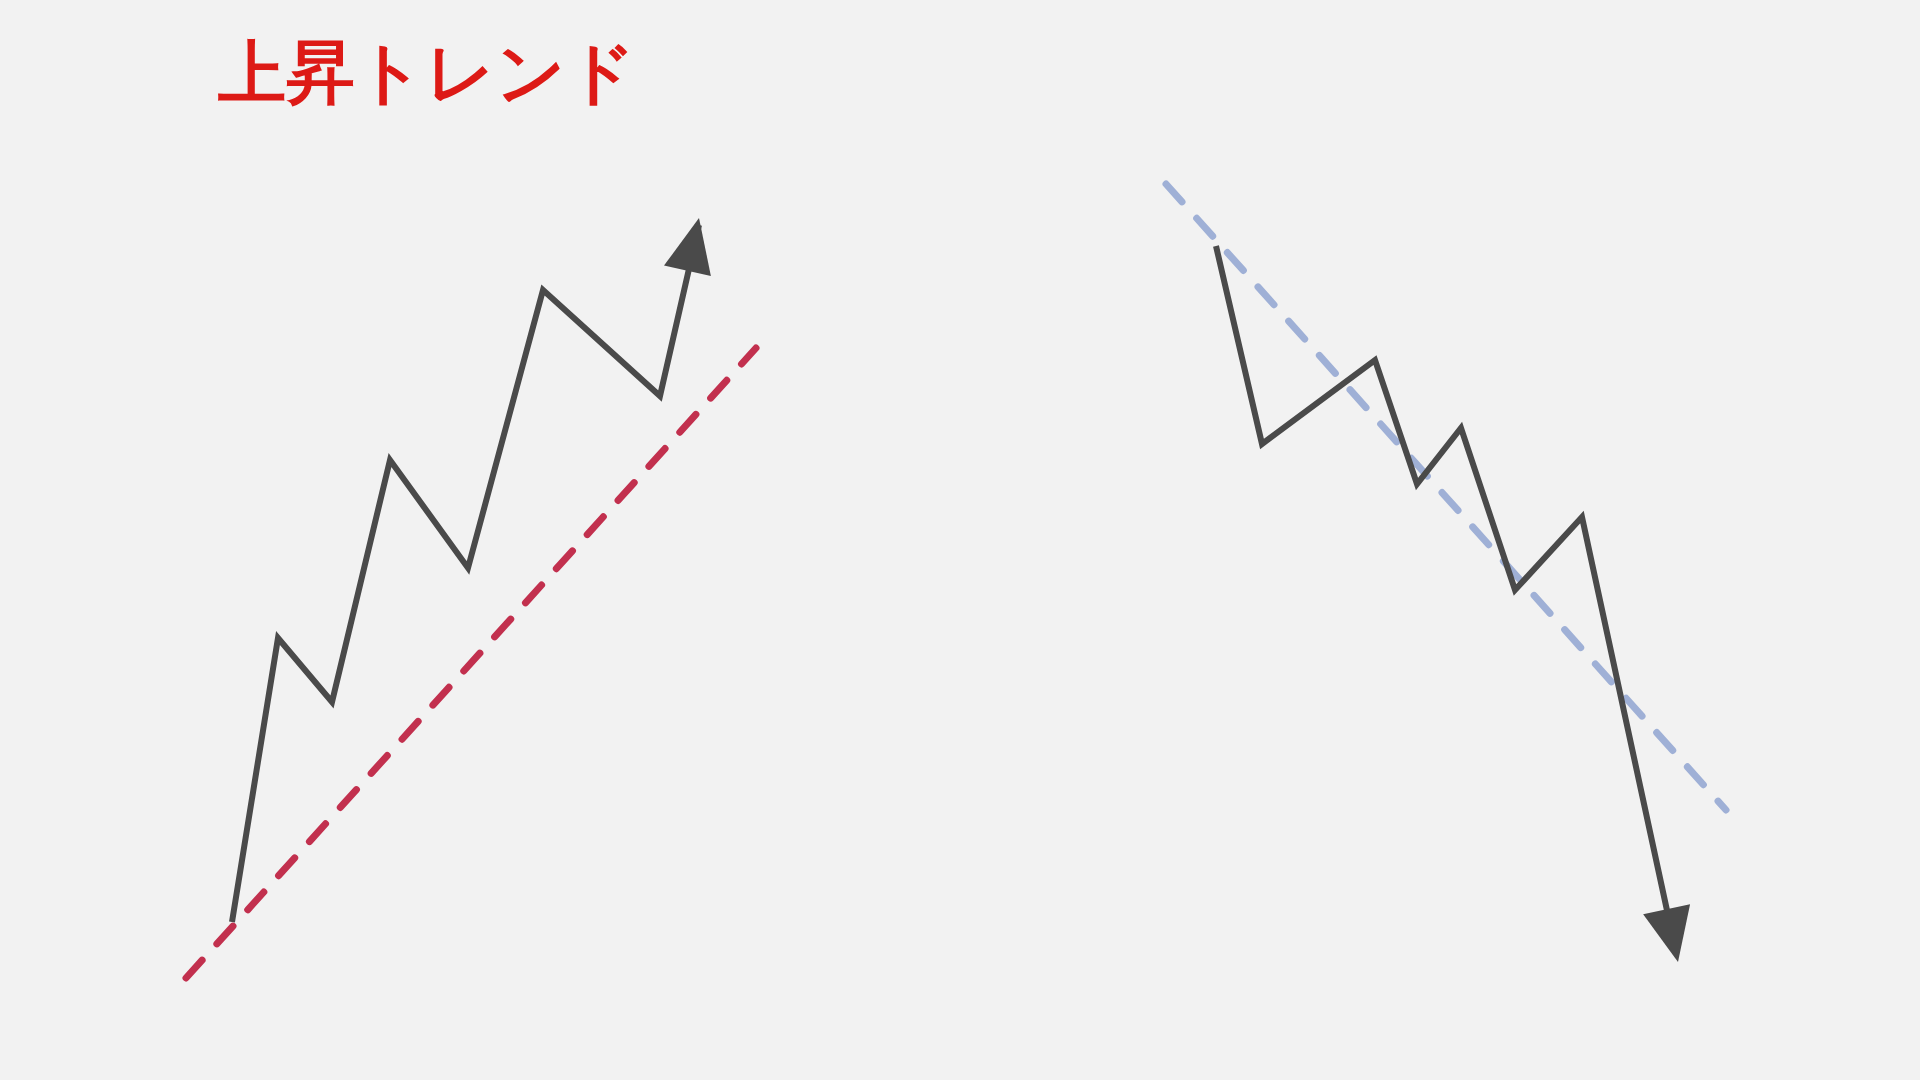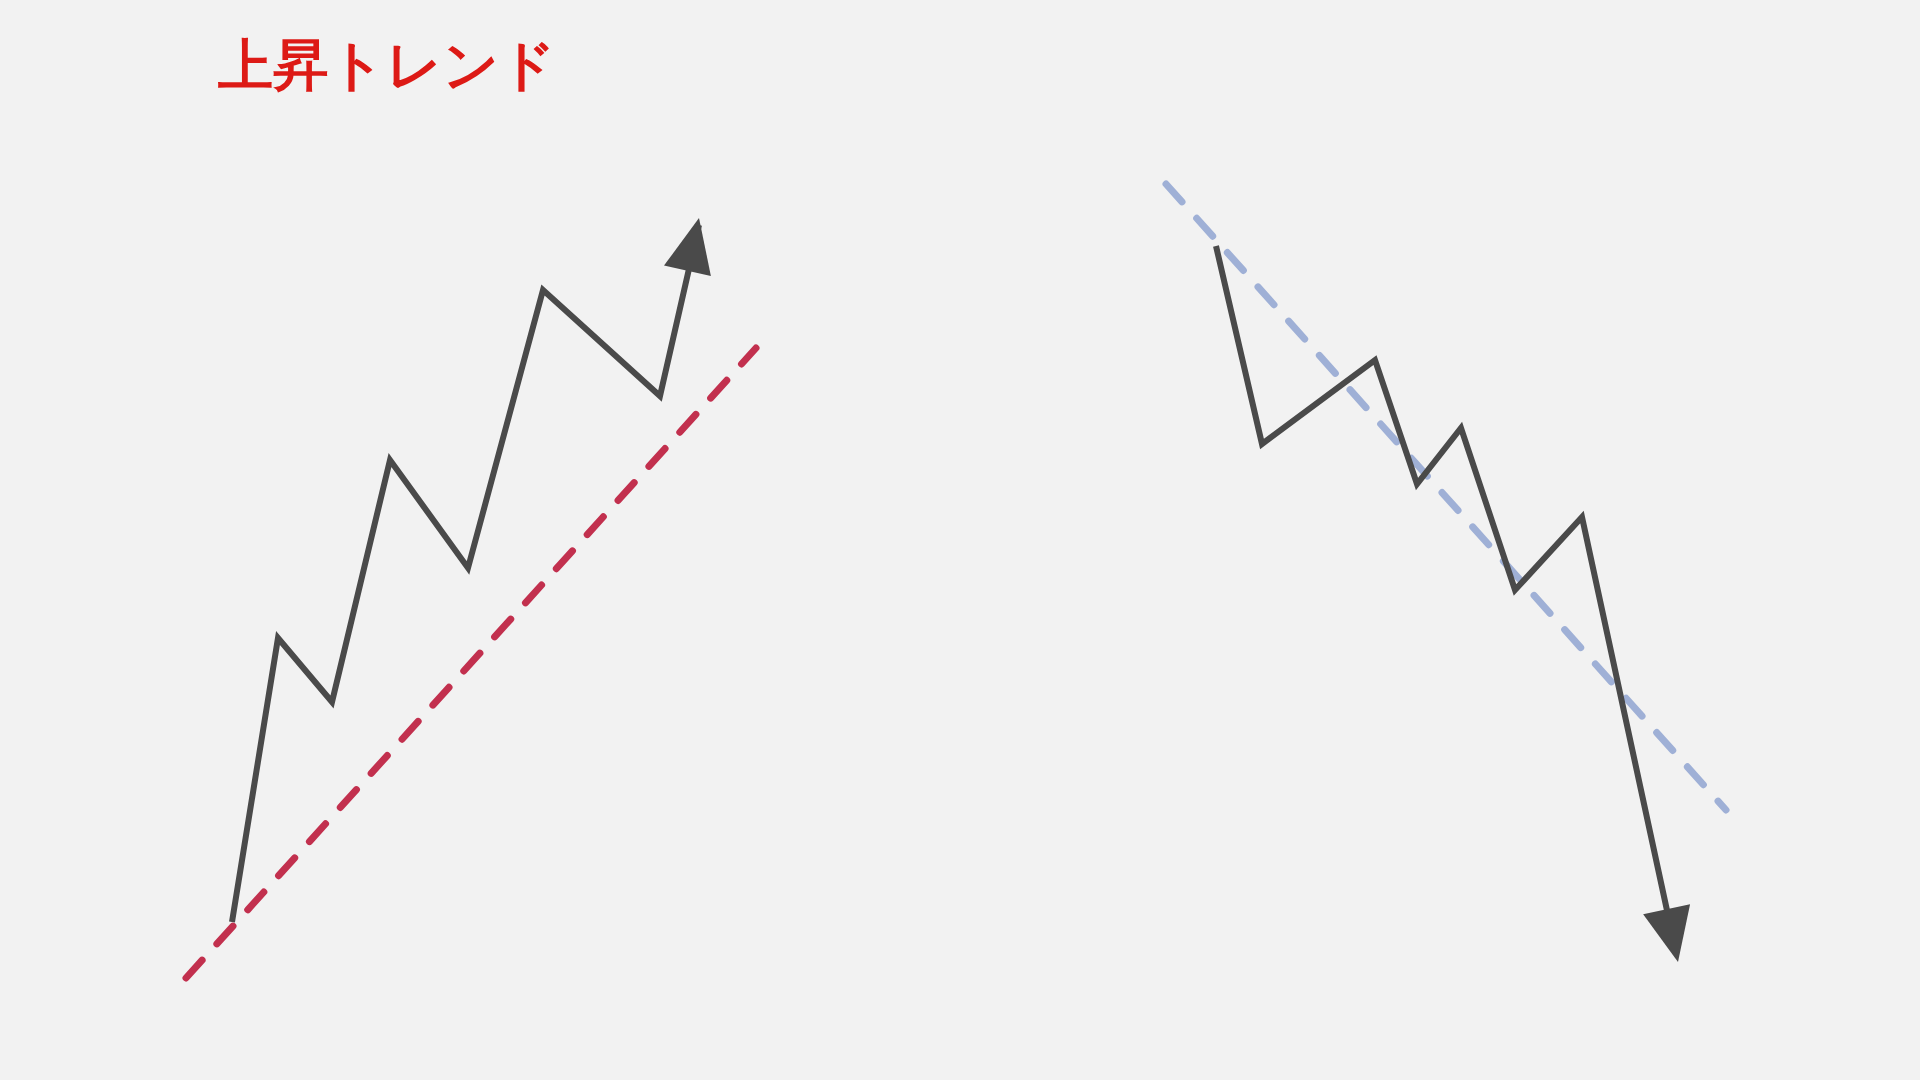--- a/index.html
+++ b/index.html
@@ -15,21 +15,21 @@
   }
   #stage {
     position: relative;
     width: 1920px;
     height: 1080px;
     background: #f2f2f2;
   }
   .title {
     position: absolute;
     font-weight: 700;
-    font-size: 55px;
+    font-size: 68px;
     line-height: 1;
     letter-spacing: 0.01em;
     white-space: nowrap;
     user-select: none;
   }
   #title-uptrend {
     left: 218px;
     top: 38px;
     color: #dd1a16;
   }

